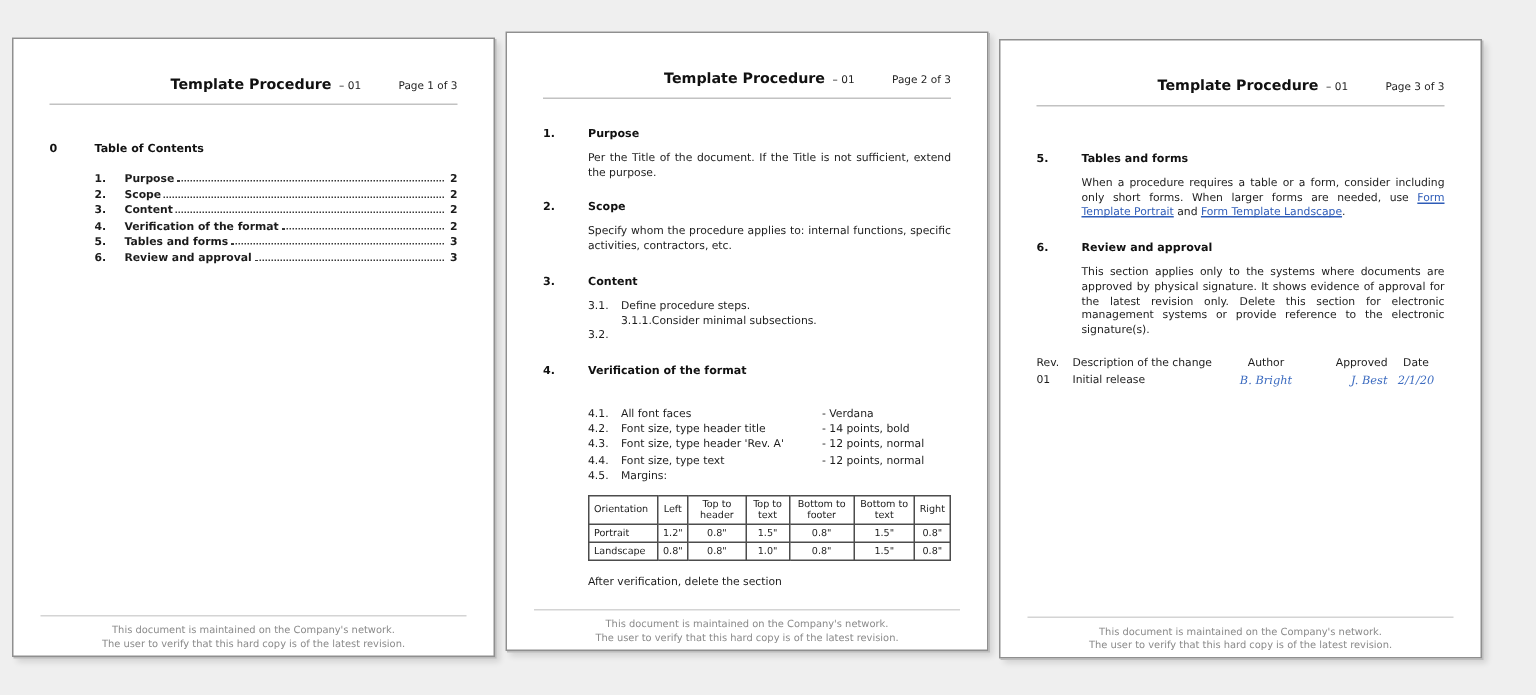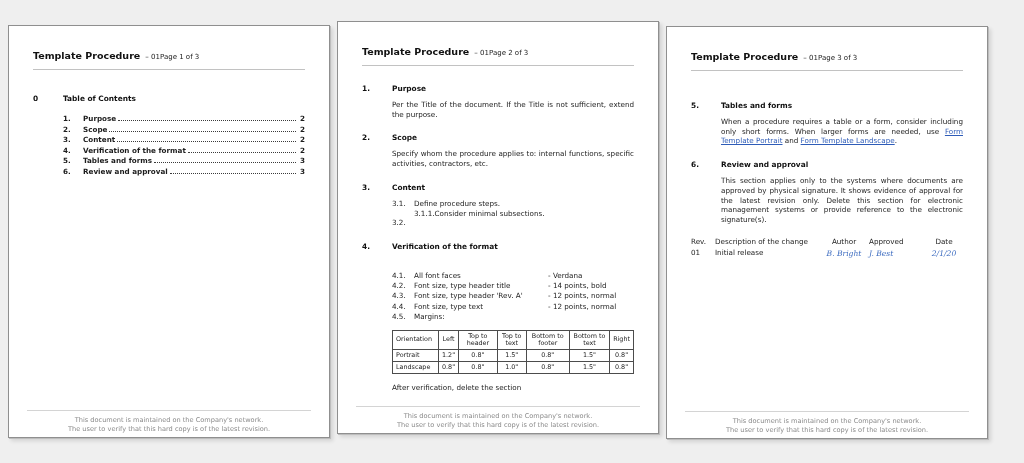--- a/index.html
+++ b/index.html
@@ -16,21 +16,21 @@
     width:322px; height:413px;
     background:#ffffff;
     border:1px solid #8f8f8f;
     box-shadow:1px 1px 0 #bdbdbd, 3px 3px 4px rgba(0,0,0,.12);
     padding:18px 24px 0 24px;
   }
   #page1 { left:8px;  top:25px; }
   #page2 { left:337px; top:21px; }
   #page3 { left:666px; top:26px; }
 
-  .hdr { display:flex; justify-content:flex-start; align-items:baseline; }
+  .hdr { display:flex; justify-content:flex-end; align-items:baseline;gap:25px; }
   .hdr-title { font-weight:bold; font-size:9.5px; color:#111; }
   .hdr-num   { font-weight:normal; font-size:7px; color:#222; }
   .hdr-page  { font-size:7px; color:#222; }
   .hdr-rule  { border-top:1px solid #c2c2c2; margin-top:6px; }
 
   .body-txt { font-size:7.2px; line-height:1.35; text-align:justify; }
 
   
   .sec { display:flex; margin-top:14px; }
   .sec-num { width:30px; flex:0 0 30px; font-weight:bold; font-size:7.4px; color:#111; }
@@ -67,21 +67,21 @@
 
   
   .doclink { color:#2e5cb8; text-decoration:underline; cursor:pointer; }
 
   
   .rev { margin-top:12px; font-size:7.2px; }
   .rev-row { display:flex; line-height:1.5; }
   .rev-c1 { width:24px; flex:0 0 24px; }
   .rev-c2 { flex:1; }
   .rev-c3 { width:50px; flex:0 0 50px; text-align:center; }
-  .rev-c4 { width:56px; flex:0 0 56px; text-align:left; }
+  .rev-c4 { width:56px; flex:0 0 56px; text-align:right; }
   .rev-c5 { width:38px; flex:0 0 38px; text-align:center; }
   .sig { font-family:"DejaVu Serif","Liberation Serif",serif; font-style:italic; color:#3d6cc0; font-size:7.6px; }
 
   
   .pfoot { position:absolute; left:14px; right:14px; bottom:3px; text-align:center; }
   .pfoot-rule { border-top:1px solid #d4d4d4; margin:0 4px 5px 4px; }
   .pfoot-line { font-size:6.6px; color:#8a8a8a; line-height:1.4; }
 </style>
 </head>
 <body>

